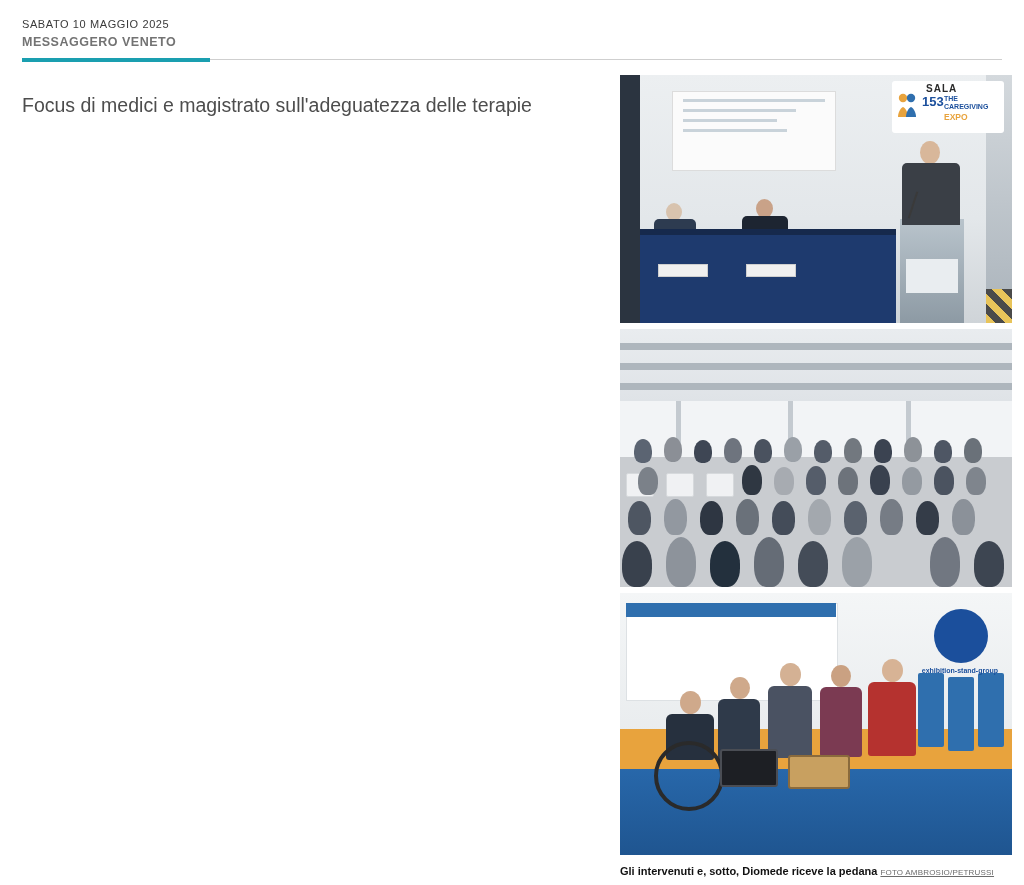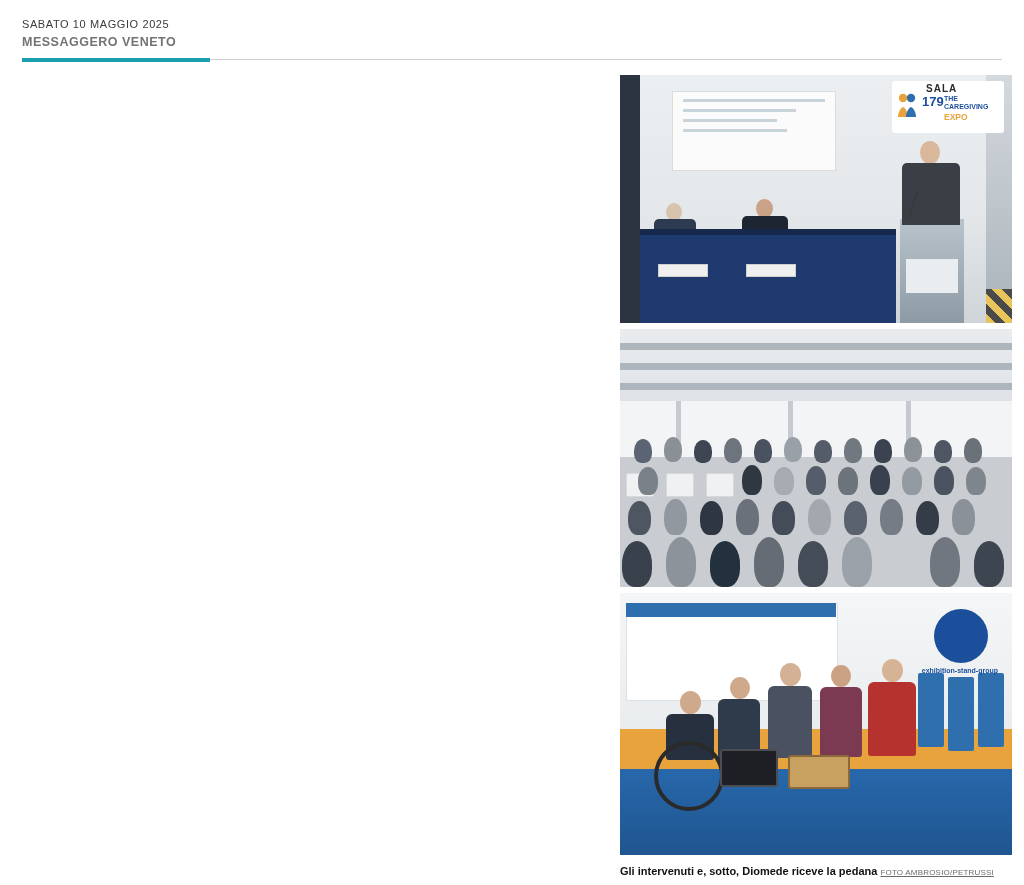--- a/index.html
+++ b/index.html
@@ -285,20 +285,21 @@
     <div class="paper">MESSAGGERO VENETO</div>
   </div>
   <div class="rule-top">
     <div class="rule-accent"></div>
   </div>
 
   <div class="headzone">
 
     <div class="headline-col">
       <div class="subhead">
+        <span>Focus di medici e magistrato sull'adeguatezza delle terapie</span>
       </div>
     </div>
 
     <div class="photo-col">
 
       <div class="photo p1">
         <div class="wall"></div>
         <div class="darkband"></div>
         <div class="rightwall"></div>
         <div class="stripe"></div>
@@ -309,21 +310,21 @@
             <i></i>
         </div>
         <div class="logo">
           <svg class="mark" viewBox="0 0 22 30">
             <circle cx="7" cy="7" r="4.2" fill="#e8a33d"></circle>
             <circle cx="15" cy="7" r="4.2" fill="#2f6fae"></circle>
             <path d="M2 26c0-6 4-10 5-10s5 4 5 10z" fill="#e8a33d"></path>
             <path d="M10 26c0-6 4-10 5-10s5 4 5 10z" fill="#2f6fae"></path>
           </svg>
           <div class="sala">SALA</div>
-          <div class="num">179</div>
+          <div class="num">153</div>
           <div class="ttl">THE CAREGIVING</div>
           <div class="sub">EXPO</div>
         </div>
 
         <div class="head" style="left:46px; top:128px; width:16px; height:18px; background:#d8c3ae;"></div>
         <div class="torso" style="left:34px; top:144px; width:42px; height:34px; background:#2d3b50;"></div>
         <div class="head" style="left:136px; top:124px; width:17px; height:19px; background:#c9a288;"></div>
         <div class="torso" style="left:122px; top:141px; width:46px; height:38px; background:#1d2531;"></div>
 
         <div class="tabletop"></div>

